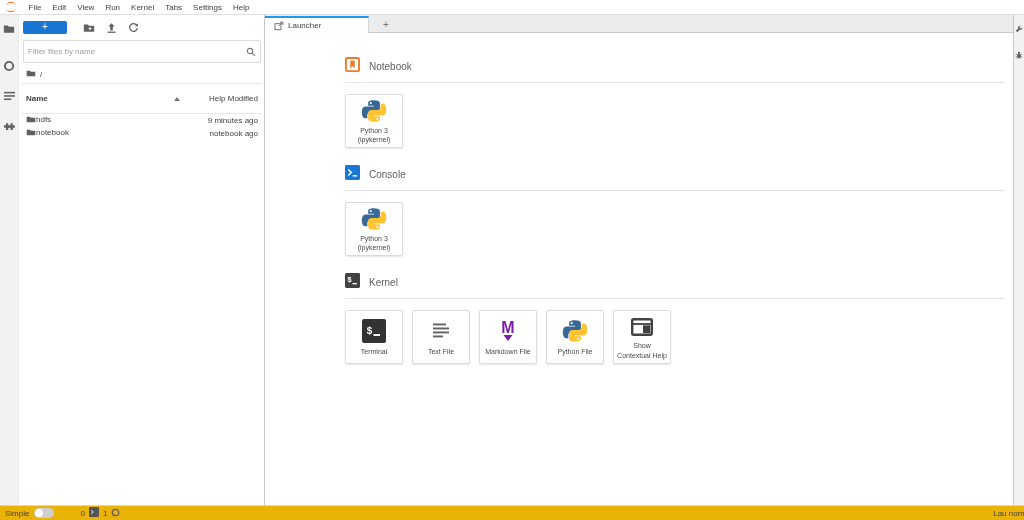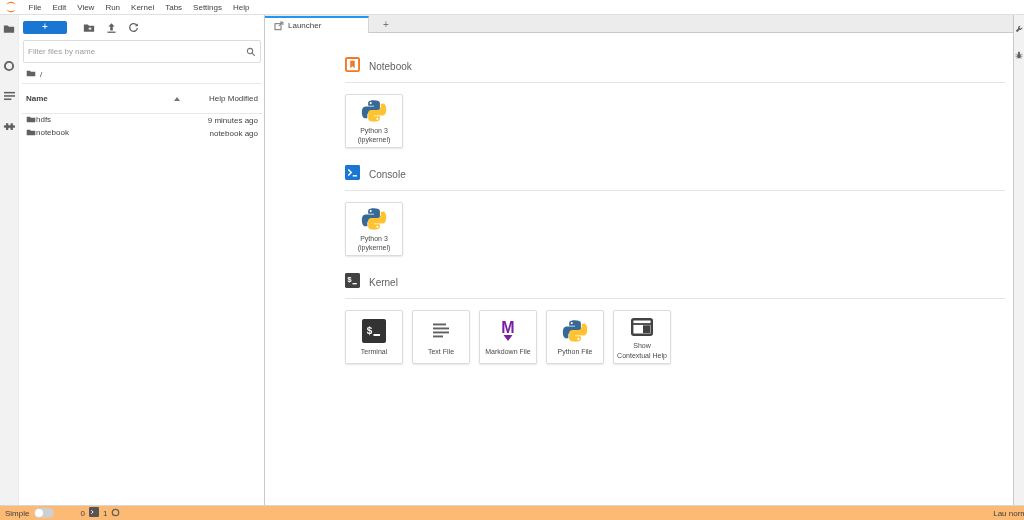--- a/index.html
+++ b/index.html
@@ -62,21 +62,21 @@
     box-shadow:0 1px 2px rgba(0,0,0,0.10); display:flex; flex-direction:column;
     align-items:center; justify-content:center; padding:3px 2px; cursor:pointer; }
   .card-icon { height:27px; display:flex; align-items:center; justify-content:center; }
   .card-label { font-size:7px; color:#4a4a4a; text-align:center; line-height:1.35; margin-top:2px; }
 
   .right-strip { width:10px; background:#f2f2f2; display:flex; flex-direction:column;
     align-items:center; padding-top:10px; gap:18px; }
   .right-strip .strip-icon { width:8px; height:8px; }
 
   
-  .status-bar { height:15px; background:#fdba74; border-top:1px solid #d6d6d6;
+  .status-bar { height:15px; background:#eab308; border-top:1px solid #d6d6d6;
     display:flex; align-items:center; padding:0 0 0 5px; font-size:8px; color:#424242;
     position:relative; flex:0 0 auto; overflow:hidden; }
   .toggle { width:20px; height:10px; border-radius:5px; background:#cfcfcf; position:relative; margin-left:5px; }
   .toggle .knob { width:8px; height:8px; border-radius:50%; background:#fff; position:absolute; top:1px; left:1px; }
   .counts { display:flex; align-items:center; gap:4px; margin-left:26px; }
   .status-right { position:absolute; right:-3px; top:3px; font-size:8px; color:#424242; white-space:nowrap; }
 </style>
 </head>
 <body>
 

